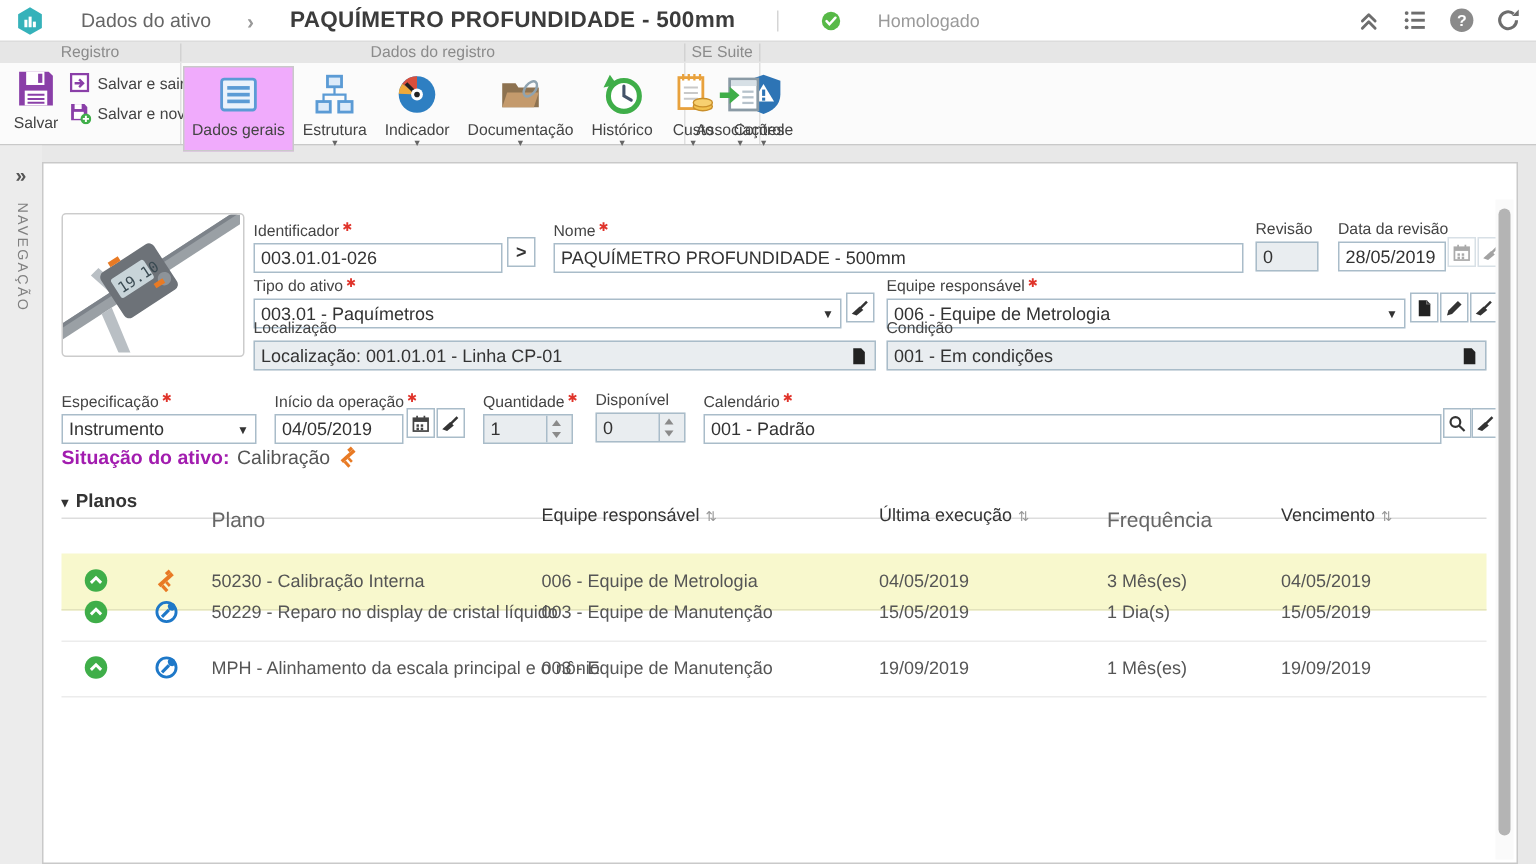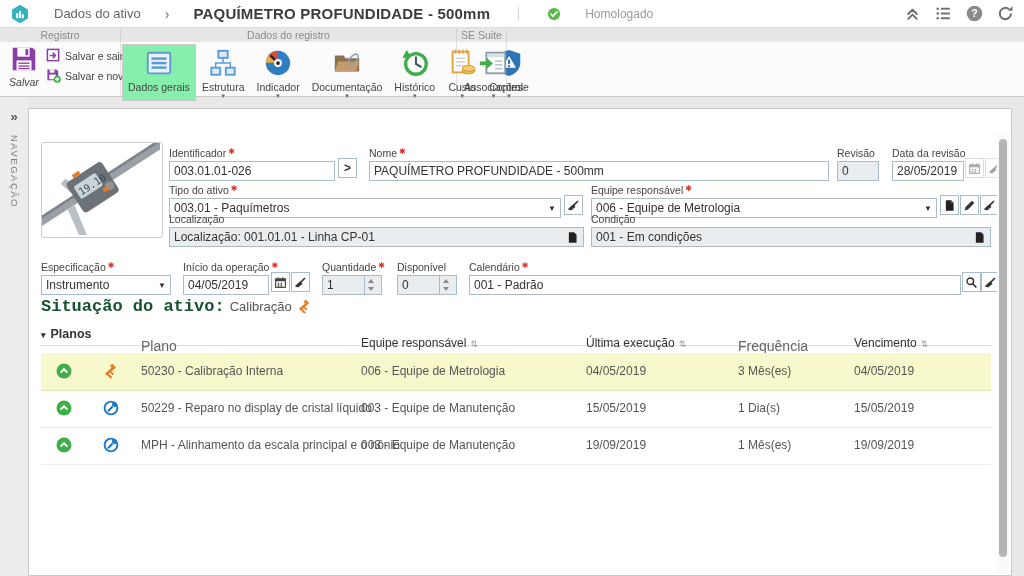--- a/index.html
+++ b/index.html
@@ -18,28 +18,28 @@
   .tb-ic{width:17px;height:17px;cursor:pointer;display:block;}
   
   .rstrip{position:absolute;left:0;top:28px;width:1024px;height:14px;background:#e6e6e6;}
   .rstrip .glabel{position:absolute;top:0;height:14px;line-height:14px;text-align:center;
                   font-size:10.5px;color:#8b8b8b;}
   .rstrip .gsep{position:absolute;top:1px;width:1px;height:12px;background:#d2d2d2;}
   .rbody{position:absolute;left:0;top:42px;width:1024px;height:55px;background:#fbfbfb;
          border-bottom:1px solid #c9c9c9;box-sizing:border-box;}
   .vsep{position:absolute;top:0;width:1px;height:54px;background:#e0e0e0;}
   .salvar-big{position:absolute;left:5px;top:2px;width:38px;display:flex;flex-direction:column;
-              align-items:center;cursor:pointer;font-style:italic;}
+              align-items:center;cursor:pointer;}
   .salvar-big .blabel{font-size:10.5px;color:#444;margin-top:2px;}
   .ssmall{position:absolute;left:46px;display:flex;align-items:center;gap:4px;cursor:pointer;}
   .ssmall .blabel{font-size:10.5px;color:#444;}
   .rgroup{position:absolute;top:2px;display:flex;align-items:flex-start;}
   .rbtn{display:flex;flex-direction:column;align-items:center;padding:3px 5px 1px;cursor:pointer;
         border:1px solid transparent;}
-  .rbtn.selected{background:#86efac;border-color:#cicfcf;border-color:#c9c9c9;}
+  .rbtn.selected{background:#f0abfc;border-color:#cicfcf;border-color:#c9c9c9;}
   .rbtn .blabel{font-size:10.5px;color:#444;margin-top:3px;white-space:nowrap;}
   .rbtn .bcaret{font-size:7px;color:#666;line-height:6px;height:6px;}
   .ric{width:30px;height:30px;display:block;}
   
   .sidebar{position:absolute;left:0;top:97px;width:28px;height:479px;background:#ececec;}
   .sb-expand{display:block;text-align:center;font-size:13px;font-weight:bold;color:#555;
              margin-top:12px;cursor:pointer;}
   .sb-text{position:absolute;left:9px;top:38px;writing-mode:vertical-rl;font-size:9.5px;
            color:#808080;letter-spacing:1.5px;}
   
@@ -72,32 +72,32 @@
   .inic{margin-left:auto;display:flex;align-items:center;}
   .inic svg{width:13px;height:13px;display:block;}
   .spinner{margin-left:auto;width:12px;height:18px;border-left:1px solid #a9bcc9;
            display:flex;flex-direction:column;align-items:center;justify-content:space-evenly;}
   .tri-up{width:0;height:0;border-left:3.5px solid transparent;border-right:3.5px solid transparent;
           border-bottom:4px solid #8a8a8a;}
   .tri-dn{width:0;height:0;border-left:3.5px solid transparent;border-right:3.5px solid transparent;
           border-top:4px solid #8a8a8a;}
   
   .sit-line{position:absolute;left:12px;top:166px;display:flex;align-items:center;gap:5px;}
-  .sit-label{font-size:17px;font-weight:bold;color:#14532d;font-family:Liberation Mono, monospace;}
+  .sit-label{font-size:13px;font-weight:bold;color:#a21caf;}
   .sit-value{font-size:13px;color:#555;}
   .sec-head{position:absolute;left:12px;top:196px;width:950px;border-bottom:1px solid #ddd;
             padding-bottom:4px;font-size:12.5px;font-weight:bold;color:#333;cursor:pointer;}
   .sec-caret{font-size:9px;color:#333;margin-right:5px;}
   .thead{position:absolute;left:12px;top:202px;width:950px;height:20px;}
   .th{position:absolute;top:3px;font-size:12px;color:#333;white-space:nowrap;}
   .th.small{font-size:14px;color:#666;top:5px;}
   .sort{font-size:9px;color:#999;margin-left:4px;}
   .trow{position:absolute;left:12px;width:950px;height:37px;border-bottom:1px solid #ececec;
         cursor:pointer;}
-  .trow.hl{background:#f8f8cd;border-bottom:1px solid #e3e3bc;}
+  .trow.hl{background:#f8f8cd;border-bottom:1px solid #e3e3bc;margin-top:16px;}
   .cell{position:absolute;top:11px;font-size:12px;color:#555;white-space:nowrap;}
   .rowic{position:absolute;top:10px;width:16px;height:16px;}
   .rowic svg{width:16px;height:16px;display:block;}
 </style>
 </head>
 <body>
 
 <div class="stage">
 
   <div class="topbar">

